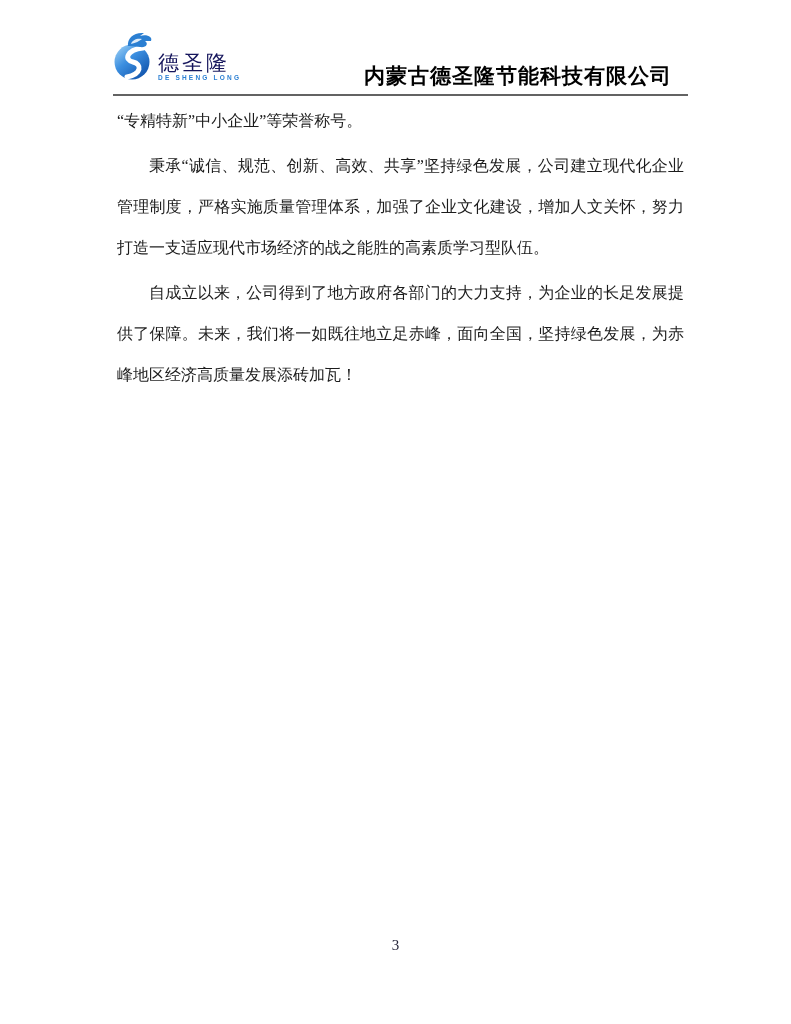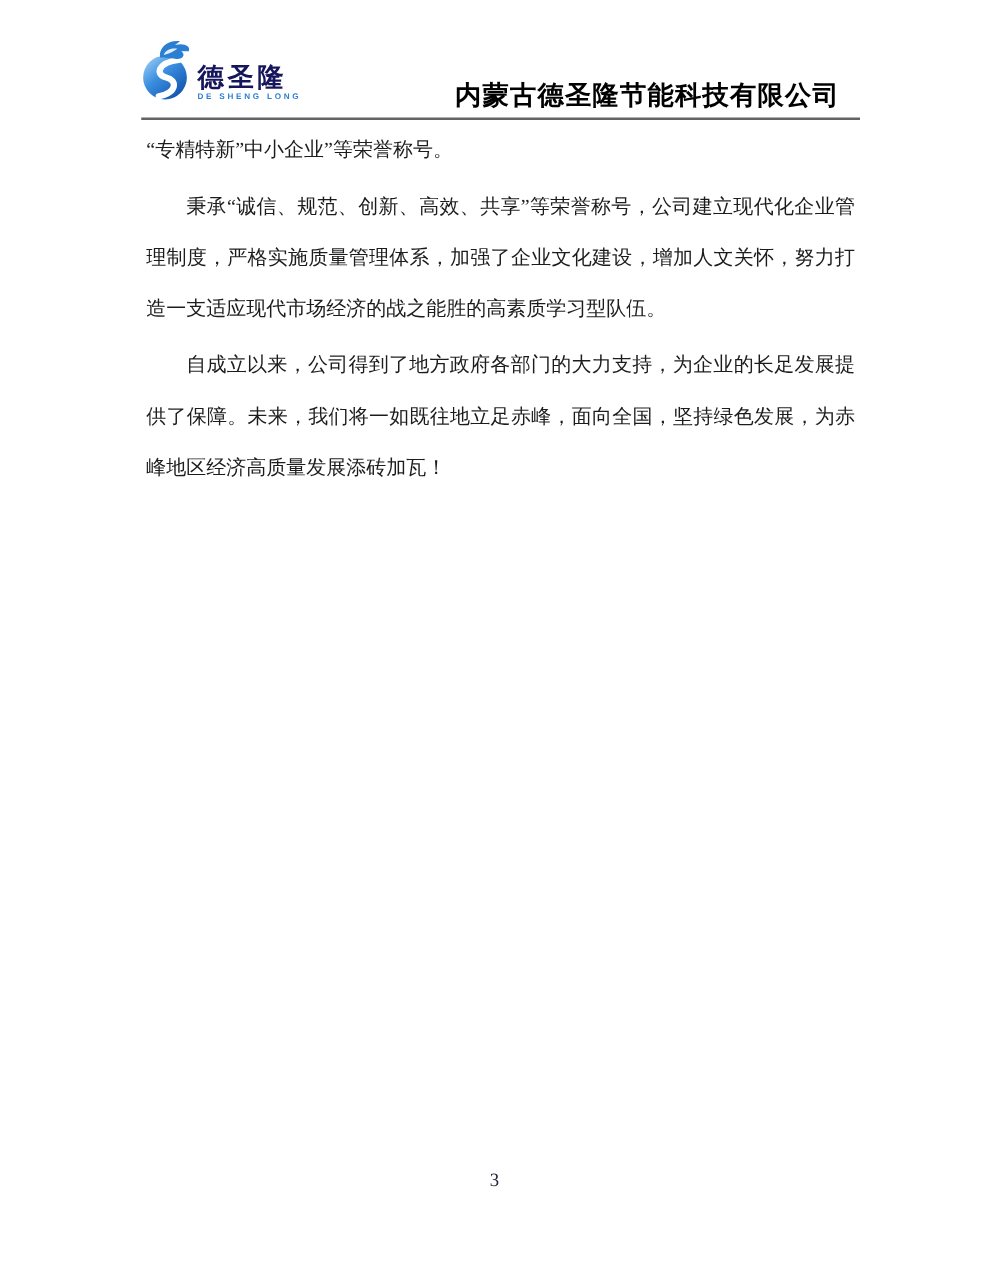--- a/index.html
+++ b/index.html
@@ -37,21 +37,21 @@
     height: 52px;
     flex: 0 0 auto;
   }
   .logo-text {
     margin-left: 3px;
     margin-top: 21px;
     font-family: "Liberation Sans", "DejaVu Sans", sans-serif;
   }
   .logo-brand-cn {
     font-size: 21px;
-    font-weight: bold;
+    font-weight: normal;
     color: #15155c;
     letter-spacing: 3px;
     line-height: 1;
     white-space: nowrap;
   }
   .logo-brand-en {
     font-size: 6.5px;
     font-weight: bold;
     color: #2b7fd2;
     letter-spacing: 2.2px;
@@ -132,21 +132,21 @@
         <div class="logo-brand-cn">德圣隆</div>
         <div class="logo-brand-en">DE SHENG LONG</div>
       </div>
     </div>
 
     <div class="company-name">内蒙古德圣隆节能科技有限公司</div>
   </div>
 
   <div class="doc-body">
     <p>“专精特新”中小企业”等荣誉称号。</p>
-    <p class="indent">秉承“诚信、规范、创新、高效、共享”等荣誉称号，公司建立现代化企业管理制度，严格实施质量管理体系，加强了企业文化建设，增加人文关怀，努力打造一支适应现代市场经济的战之能胜的高素质学习型队伍。</p>
+    <p class="indent">秉承“诚信、规范、创新、高效、共享”坚持绿色发展，公司建立现代化企业管理制度，严格实施质量管理体系，加强了企业文化建设，增加人文关怀，努力打造一支适应现代市场经济的战之能胜的高素质学习型队伍。</p>
     <p class="indent">自成立以来，公司得到了地方政府各部门的大力支持，为企业的长足发展提供了保障。未来，我们将一如既往地立足赤峰，面向全国，坚持绿色发展，为赤峰地区经济高质量发展添砖加瓦！</p>
   </div>
 
   <div class="footer">
     <span class="page-number">3</span>
   </div>
 
 </div>
 
 </body></html>

